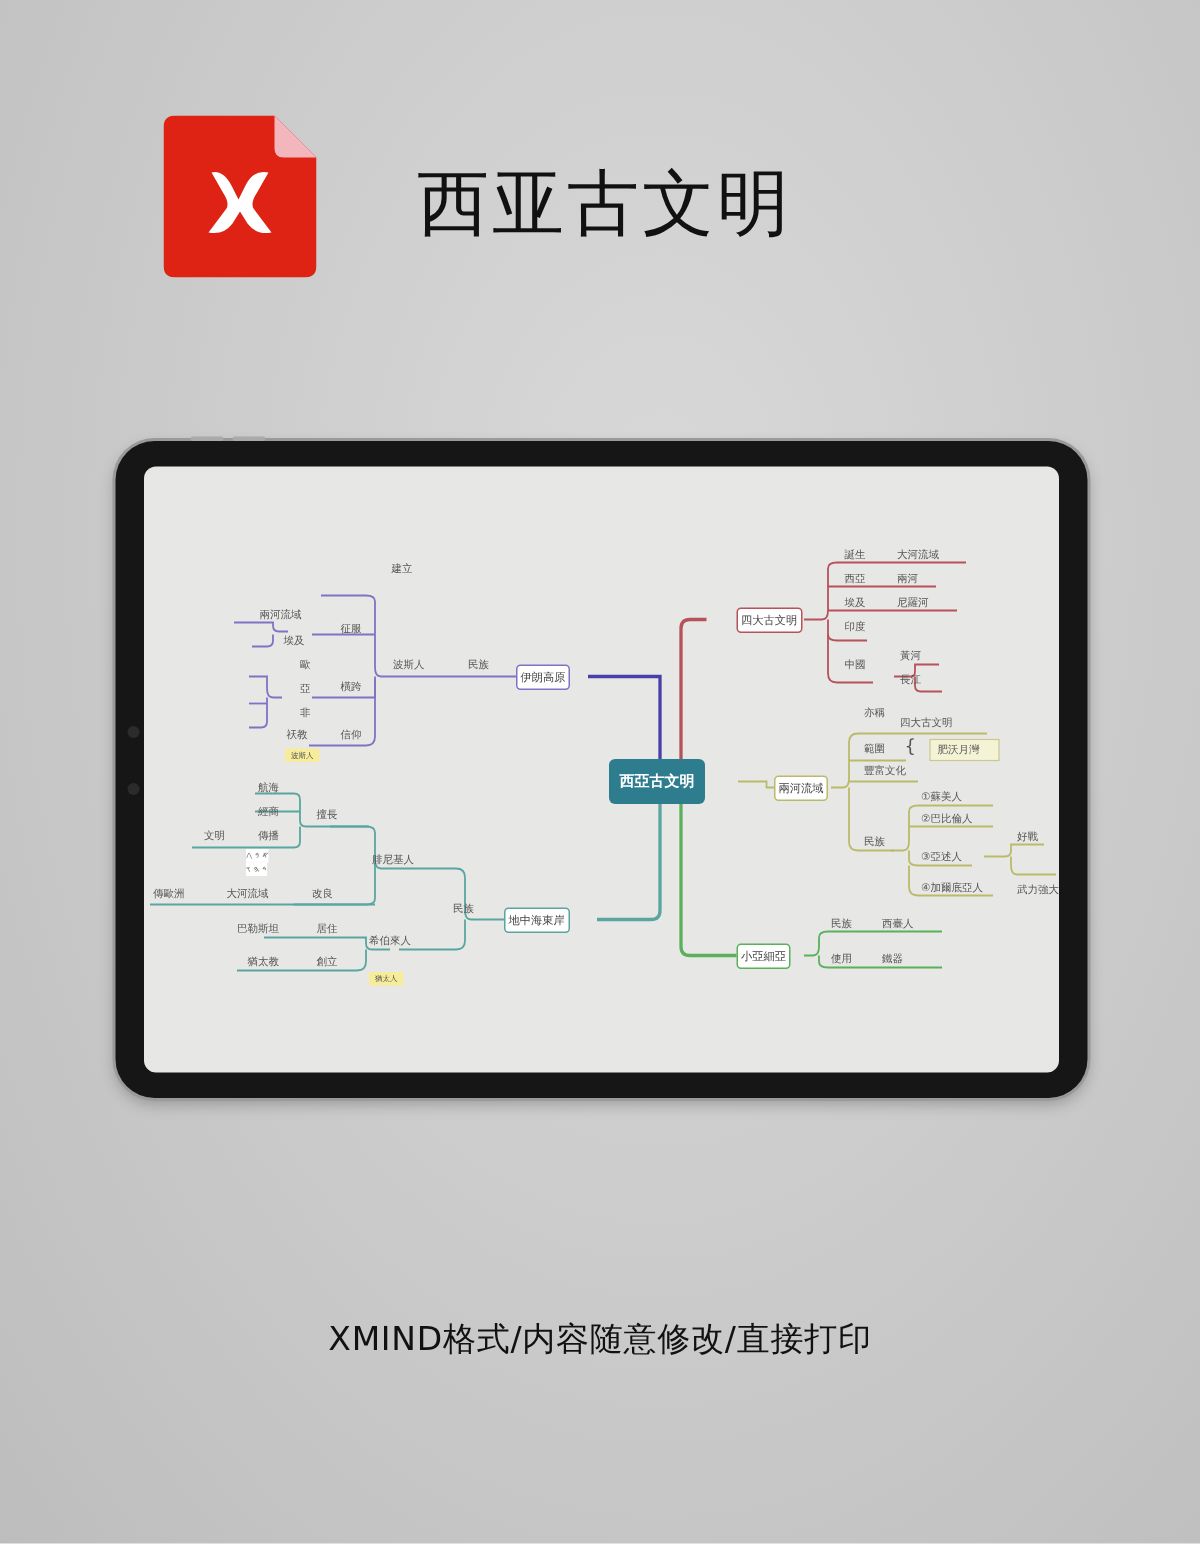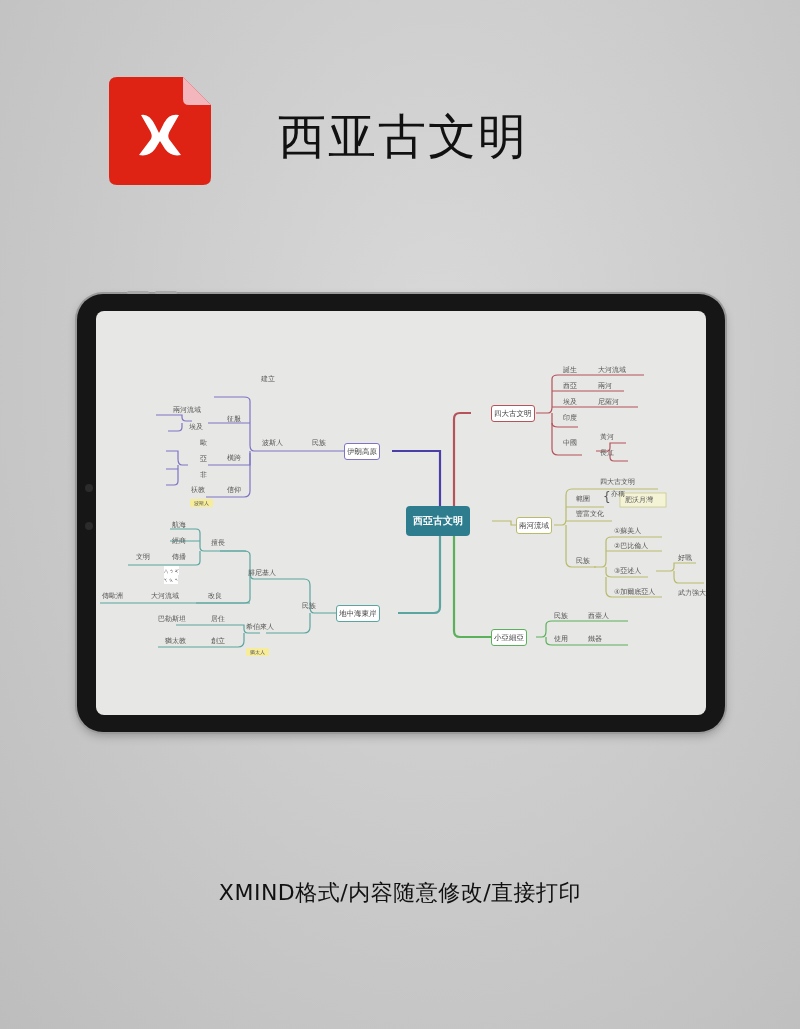--- a/index.html
+++ b/index.html
@@ -139,21 +139,21 @@
     <div class="node" style="left:467px;top:71px;">西亞</div>
     <div class="node" style="left:502px;top:71px;">兩河</div>
     <div class="node" style="left:467px;top:87px;">埃及</div>
     <div class="node" style="left:502px;top:87px;">尼羅河</div>
     <div class="node" style="left:467px;top:103px;">印度</div>
     <div class="node" style="left:467px;top:128px;">中國</div>
     <div class="node" style="left:504px;top:122px;">黃河</div>
     <div class="node" style="left:504px;top:138px;">長江</div>
 
     <div class="box" style="left:420px;top:206px;border:1.5px solid #b9bb6a;">兩河流域</div>
-    <div class="node" style="left:480px;top:179px;margin-left:35px;">亦稱</div>
+    <div class="node" style="left:480px;top:160px;">亦稱</div>
     <div class="node" style="left:504px;top:167px;">四大古文明</div>
     <div class="node" style="left:480px;top:184px;">範圍</div>
     <div class="node" style="left:507px;top:182px;font-size:12px;">{</div>
     <div class="node" style="left:529px;top:185px;">肥沃月灣</div>
     <div class="node" style="left:480px;top:199px;">豐富文化</div>
     <div class="node" style="left:480px;top:246px;">民族</div>
     <div class="node" style="left:518px;top:216px;">①蘇美人</div>
     <div class="node" style="left:518px;top:231px;">②巴比倫人</div>
     <div class="node" style="left:518px;top:256px;">③亞述人</div>
     <div class="node" style="left:582px;top:243px;">好戰</div>

